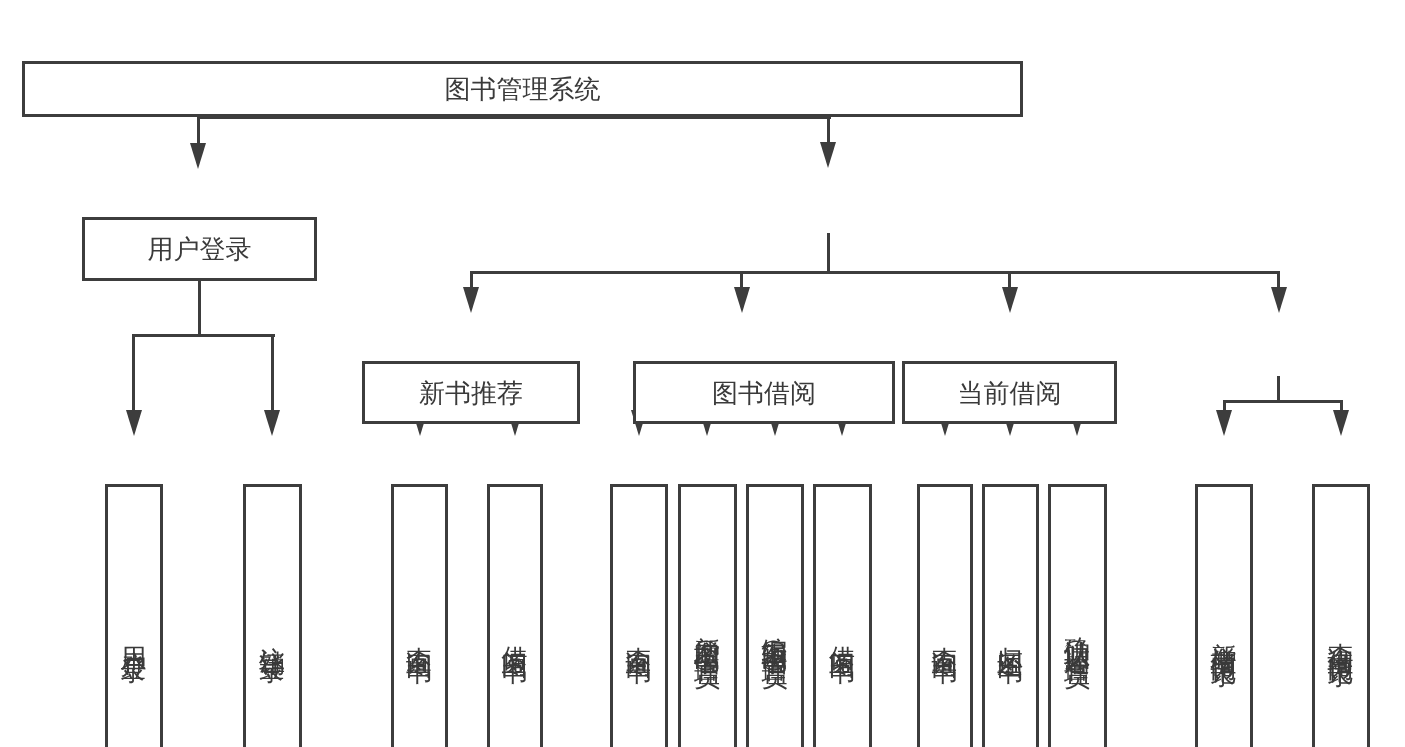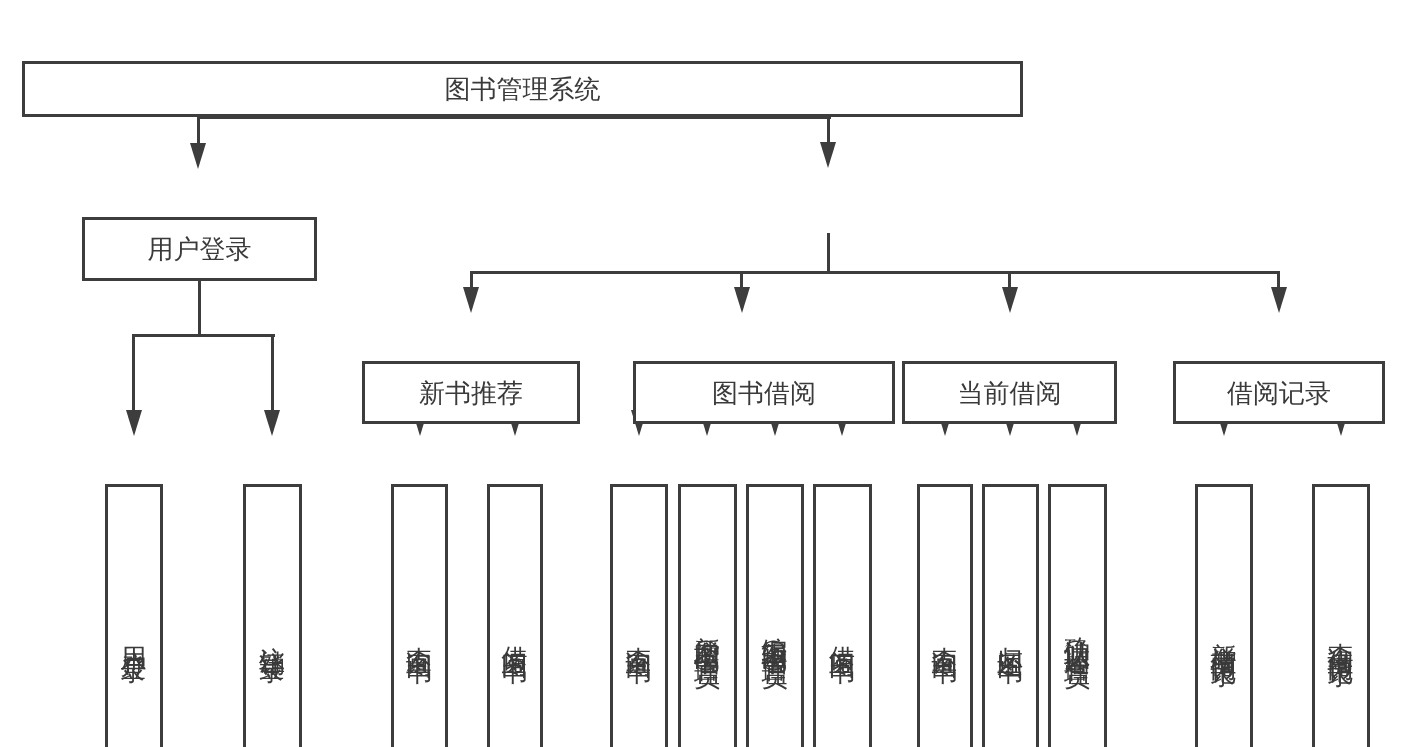--- a/index.html
+++ b/index.html
@@ -121,23 +121,20 @@
 
   <div class="box" style="left:362px;top:313px;width:218px;height:63px">
     <span>新书推荐</span>
   </div>
   <div class="box" style="left:633px;top:313px;width:262px;height:63px">
     <span>图书借阅</span>
   </div>
   <div class="box" style="left:902px;top:313px;width:215px;height:63px">
     <span>当前借阅</span>
   </div>
-  <div class="box" style="left:1173px;top:313px;width:212px;height:63px">
-    <span>借阅记录</span>
-  </div>
 
   <div class="box v" style="left:105px;top:436px;width:58px;height:300px">
     <span>用户登录</span>
   </div>
   <div class="box v" style="left:243px;top:436px;width:59px;height:300px">
     <span>注销登录</span>
   </div>
 
   <div class="box v" style="left:391px;top:436px;width:57px;height:300px">
     <span>查询图书</span>

